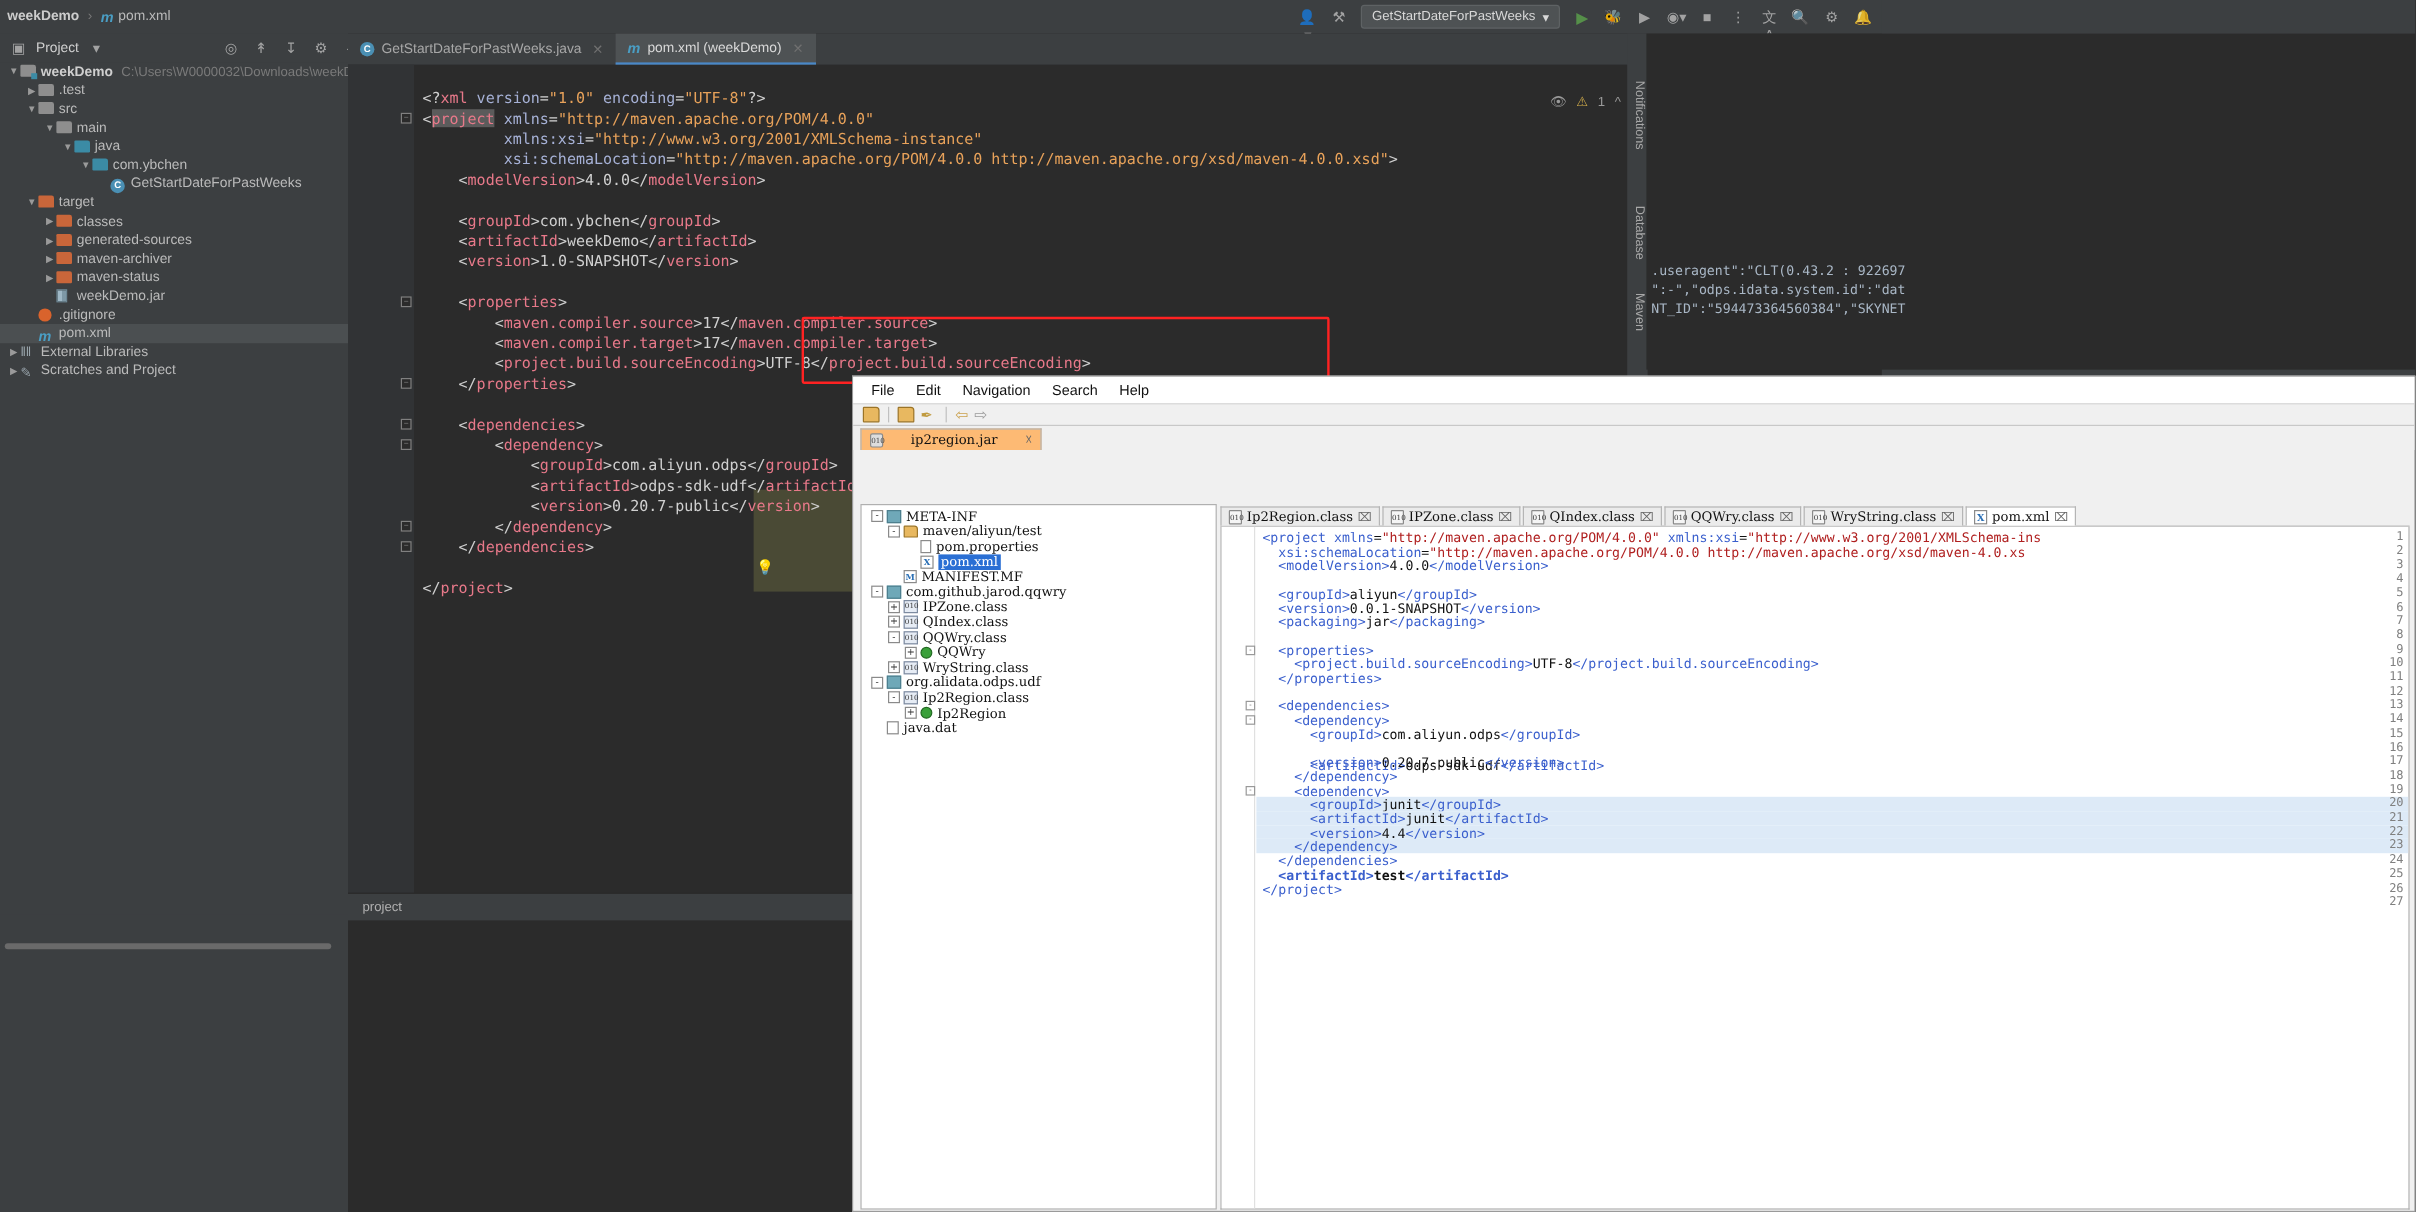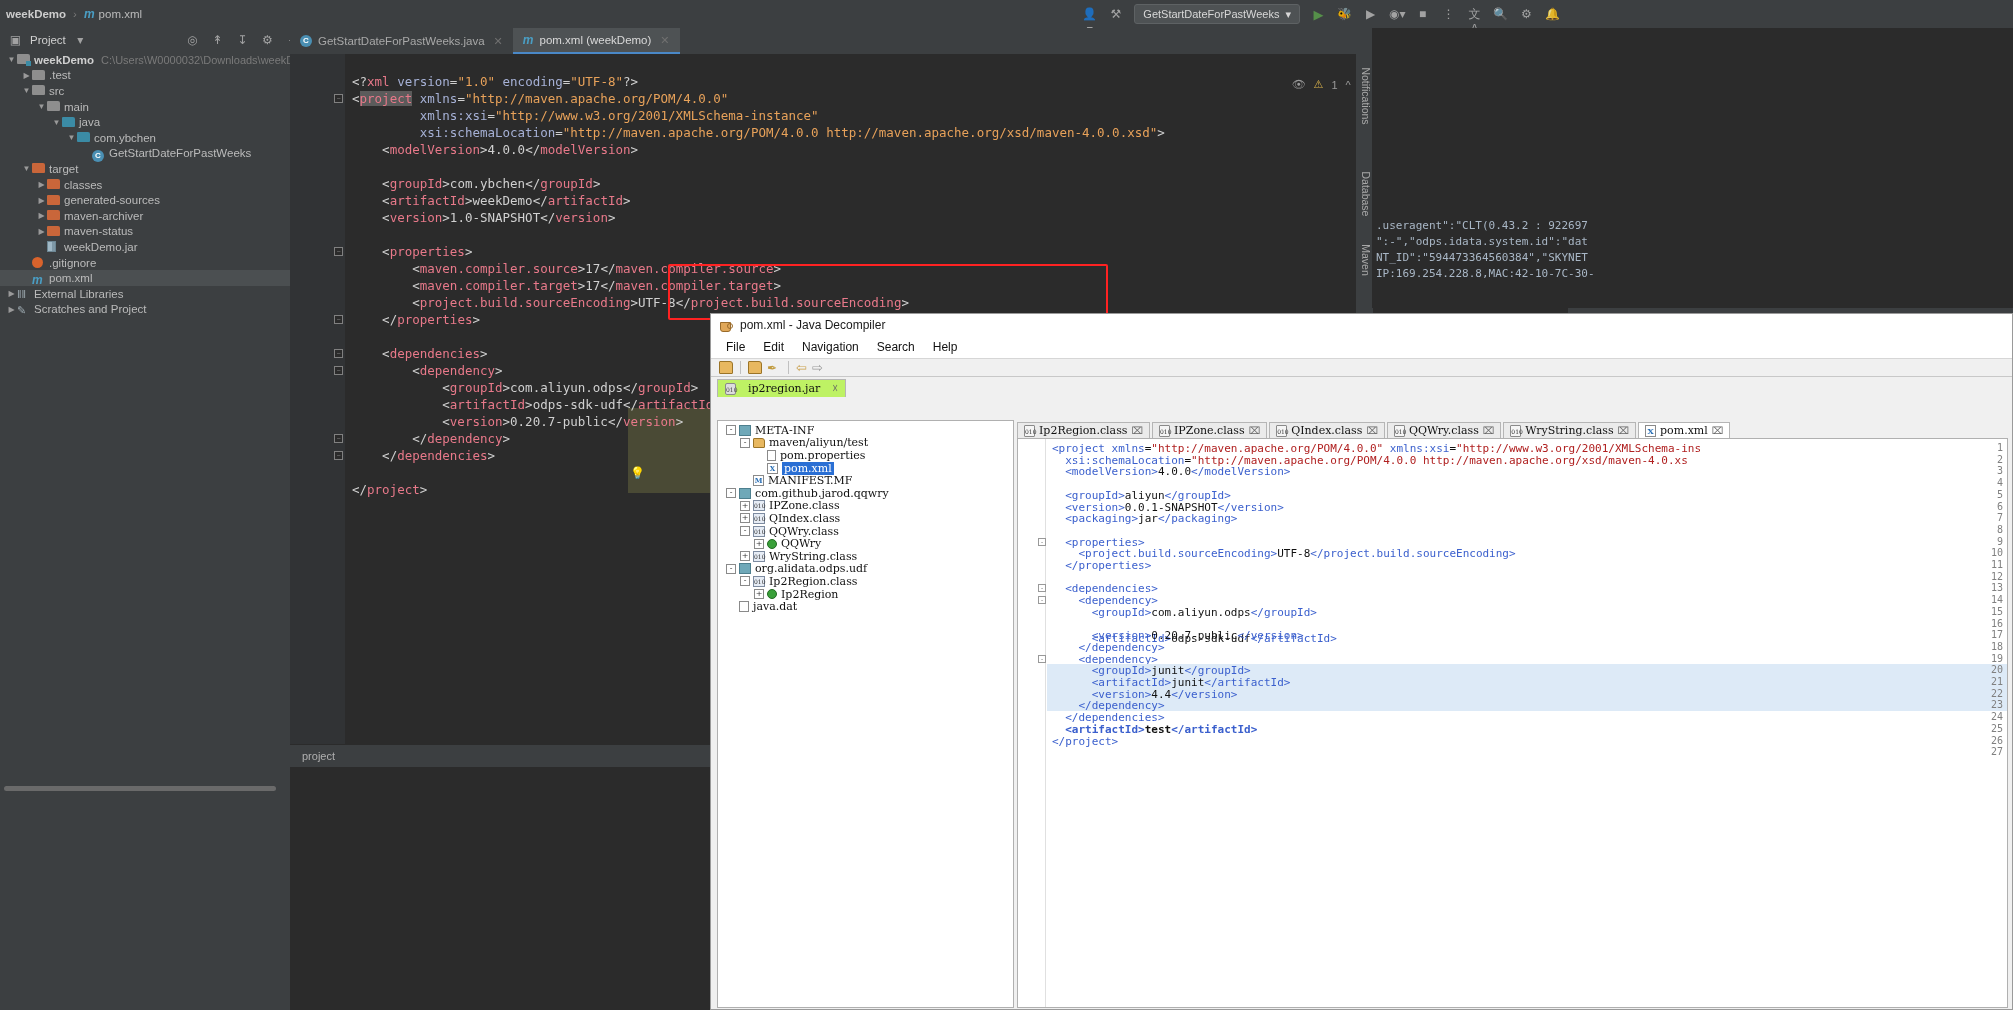--- a/index.html
+++ b/index.html
@@ -141,23 +141,23 @@
     border-bottom:1px solid #c8c8c8; display:flex; align-items:center; gap:5px;
     padding-left:8px; }
   .tb-ic { width:14px; height:13px; display:inline-block; position:relative; }
   .tb-folder { background:#e8b860; border:1px solid #9b7427; border-radius:1px 3px 1px 1px; }
   .tb-arrow { color:#caa14e; font-size:13px; line-height:13px; }
   .tb-arrow.grey { color:#9b9b9b; }
   .tb-sep { width:1px; height:13px; background:#c0c0c0; margin:0 2px; }
 
   .jd-tabrow { height:20px; background:#f0f0f0; display:flex; align-items:flex-end;
     padding-left:6px; }
-  .jd-tab { background:#bef264; border:1px solid #b5b5b5; border-bottom:none;
+  .jd-tab { background:#fdba74; border:1px solid #b5b5b5; border-bottom:none;
     padding:2px 7px; font-size:11px; font-family:"DejaVu Serif", serif; color:#111;
-    display:flex; align-items:center; gap:12px; }
+    display:flex; align-items:center; gap:23px; }
   .jar-ic { width:11px; height:12px; background:#ddd; border:1px solid #8a8a8a;
     border-radius:2px; font-size:6px; color:#444; text-align:center; line-height:12px; }
 
   .jd-body { position:absolute; left:0; top:103px; width:1303px; height:594px;
     display:flex; }
   .jd-left { width:297px; background:#ffffff; border:1px solid #b0b0b0;
     margin:3px 0 3px 6px; overflow:hidden; position:relative; }
   .jd-mid { width:3px; }
   .jd-right { flex:1; margin:3px 6px 3px 0; display:flex; flex-direction:column; }
   .jd-rtabs { height:19px; background:#f0f0f0; display:flex; align-items:flex-end;
@@ -457,30 +457,25 @@
   <div class="vbar">
     <div class="vlabel" style="top:62px;">Notifications</div>
     <div class="vlabel" style="top:160px;">Database</div>
     <div class="vlabel" style="top:226px;">Maven</div>
   </div>
 
   <div class="logpane" id="log-pane">
       <div class="logline">.useragent":"CLT(0.43.2 : 922697</div>
       <div class="logline">":-","odps.idata.system.id":"dat</div>
       <div class="logline">NT_ID":"594473364560384","SKYNET</div>
-      <div class="logline">IP:169.254.228.8,MAC:42-10-7C-30-</div>
     </div>
 
   <div class="bc-bar">project</div>
 
   <div class="jd">
-    <div class="jd-title">
-      <span class="cup"></span>
-      <span>pom.xml - Java Decompiler</span>
-    </div>
     <div class="jd-menu" id="jd-menu">
         <span>File</span>
         <span>Edit</span>
         <span>Navigation</span>
         <span>Search</span>
         <span>Help</span>
       </div>
     <div class="jd-toolbar">
       <span class="tb-ic tb-folder"></span>
       <span class="tb-sep"></span>

